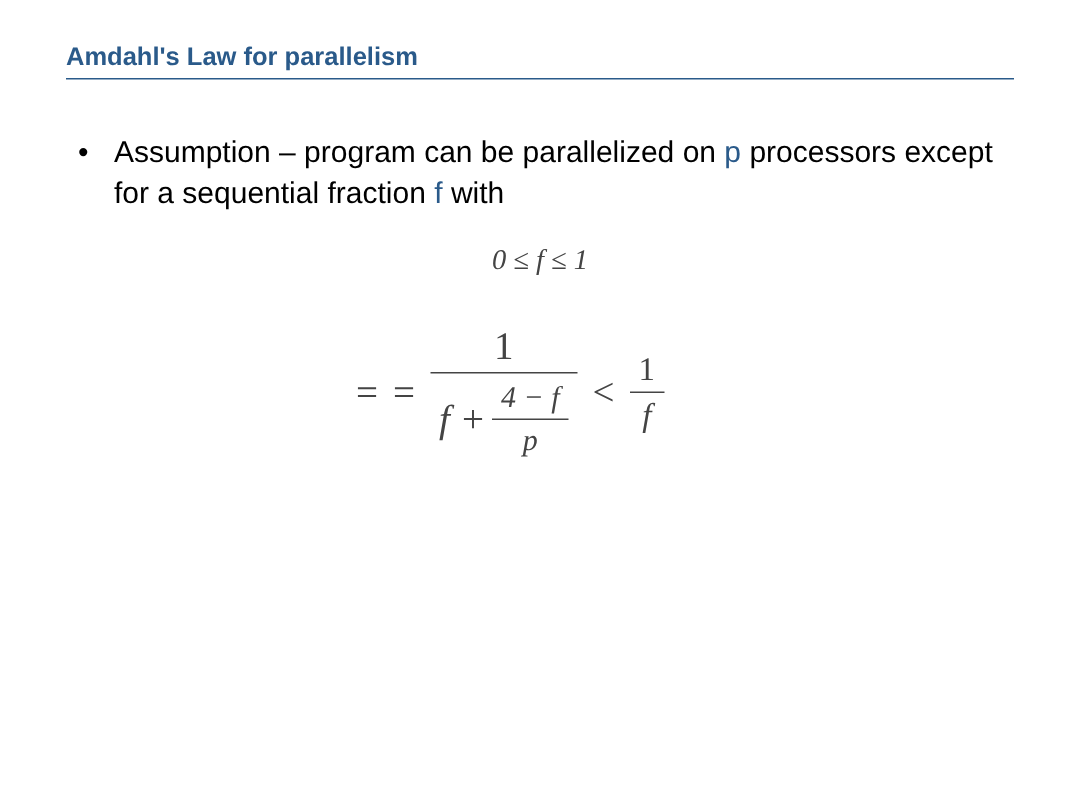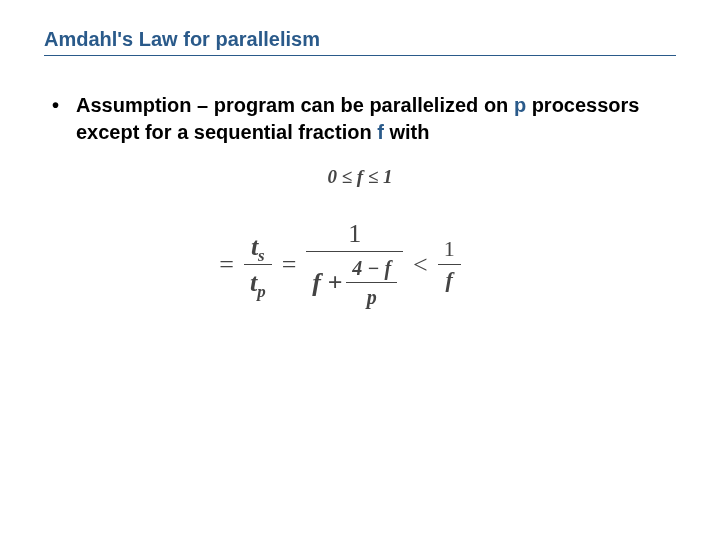--- a/index.html
+++ b/index.html
@@ -12,36 +12,35 @@
     color: #000000;
   }
   .slide {
     box-sizing: border-box;
     width: 720px;
     height: 540px;
     padding: 28px 44px 28px 44px;
     position: relative;
   }
   .title {
-    font-size: 20px;
+    font-size: 17px;
     font-weight: bold;
     color: #2a5a8a;
     margin: 0 0 4px 0;
   }
   .title-underline {
     border: none;
     border-top: 1px solid #2a5a8a;
     margin: 0 0 36px 0;
     width: 100%;
   }
   ul.bullets {
     list-style: none;
     padding: 0;
     margin: 0;
-    font-weight: bold;
   }
   ul.bullets > li {
     position: relative;
     padding-left: 32px;
     margin-bottom: 20px;
     font-size: 20px;
     line-height: 1.35;
   }
   ul.bullets > li::before {
     content: "•";
@@ -100,21 +99,21 @@
     font-size: 0.65em;
     position: relative;
     top: 0.35em;
   }
   .den-composite {
     display: flex;
     align-items: center;
     gap: 4px;
     padding: 2px 6px;
   }
-  .it { font-style: italic; font-weight: bold; }
+  .it { font-style: italic; }
   .second-bullet-spacer { height: 34px; }
 </style>
 </head>
 <body>
 
 <div class="slide">
 
   <h1 class="title">Amdahl's Law for parallelism</h1>
   <hr class="title-underline">
 
@@ -126,29 +125,20 @@
 
   <div class="formula-block">
 
     <div class="formula-small">
       <span class="it">0 ≤ f ≤ 1</span>
     </div>
 
     <div class="formula-main">
       <span>=</span>
 
-      <span class="frac">
-        <span class="num">
-          <span class="it">t</span><span class="subscript it">s</span>
-        </span>
-        <span class="bar"></span>
-        <span class="den">
-          <span class="it">t</span><span class="subscript it">p</span>
-        </span>
-      </span>
 
       <span>=</span>
 
       <span class="frac">
         <span class="num">1</span>
         <span class="bar"></span>
         <span class="den-composite">
           <span class="it">f +</span>
           <span class="frac tiny">
             <span class="num it">4 − f</span>

